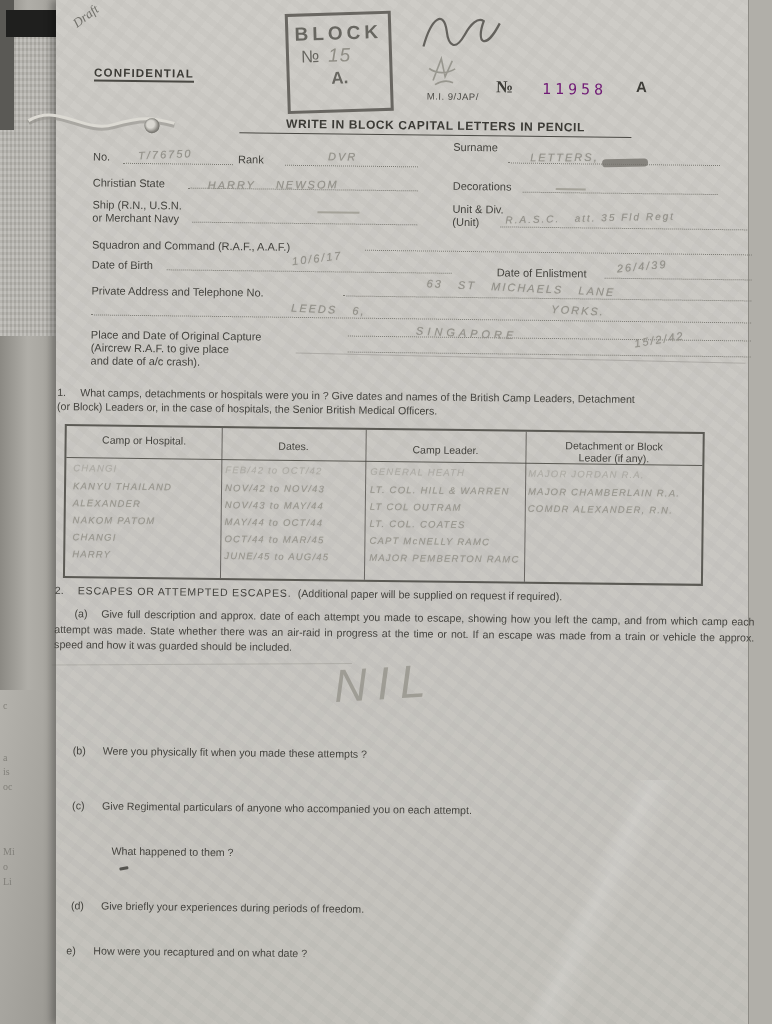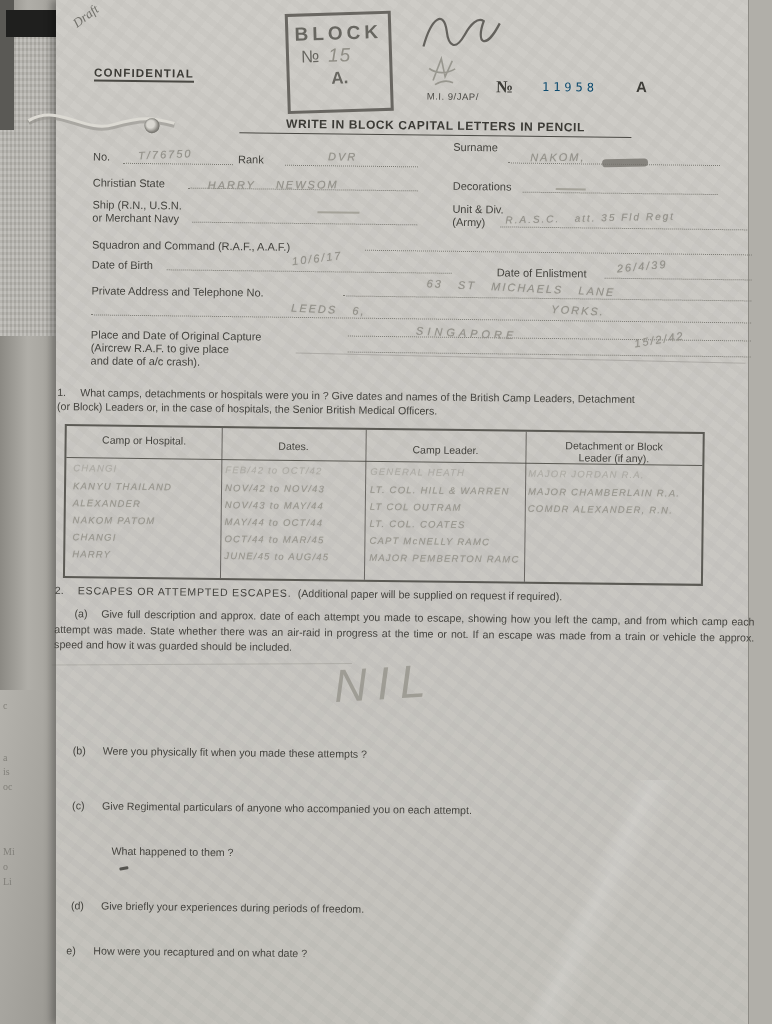--- a/index.html
+++ b/index.html
@@ -54,22 +54,22 @@
     border:3px solid rgba(80,78,73,.8);color:#56554f;transform:rotate(-2.5deg);
     text-align:center;}
   .stamp .w{display:block;margin-top:7px;font-size:19px;letter-spacing:4px;font-weight:bold;opacity:.85;}
   .stamp .n{display:block;font-size:17px;letter-spacing:2px;text-align:left;padding-left:12px;opacity:.85;}
   .stamp .n .hand{font-style:italic;color:#85837a;font-size:19px;letter-spacing:1px;}
   .stamp .a{display:block;font-size:17px;font-weight:bold;margin-top:2px;opacity:.85;}
 
   .mi-ref{position:absolute;left:428px;top:86px;font-size:9.5px;color:#4c4b46;letter-spacing:.5px;}
   .no-sign{position:absolute;left:497px;top:72px;font-size:17px;font-weight:bold;
     font-family:"Liberation Serif",serif;color:#3e3d38;}
-  .serial{position:absolute;left:543px;top:74px;font-size:12px;letter-spacing:4px;
-    color:#0c4a6e;font-family:"DejaVu Sans Mono",monospace;}
+  .serial{position:absolute;left:543px;top:74px;font-size:15px;letter-spacing:4px;
+    color:#701a75;font-family:"DejaVu Sans Mono",monospace;}
   .serial-a{position:absolute;left:637px;top:71px;font-size:15px;font-weight:bold;color:#3e3d38;}
 
   .title{position:absolute;left:241px;top:114px;width:392px;text-align:center;
     font-size:12px;font-weight:bold;letter-spacing:.6px;color:#3c3b36;
     border-bottom:1.6px solid #4a4944;padding-bottom:2px;}
 
   .strike{position:absolute;left:604px;top:152px;width:46px;height:8px;border-radius:4px;
     background:#74726c;opacity:.8;transform:rotate(-2deg);}
   .dash{position:absolute;background:#9b998f;height:1.6px;opacity:.8;}
 
@@ -153,36 +153,36 @@
          box-shadow:inset 0 0 2px #55544f;"></div>
 
     <span class="lbl" style="left:95px;top:150px">No.</span>
     <div class="dots" style="left:125px;top:152px;width:110px"></div>
     <span class="pencil" style="left:140px;top:147px;transform:rotate(-3deg)">T/76750</span>
     <span class="lbl" style="left:240px;top:151px">Rank</span>
     <div class="dots" style="left:287px;top:152px;width:133px"></div>
     <span class="pencil" style="left:330px;top:147px">DVR</span>
     <span class="lbl" style="left:455px;top:136px">Surname</span>
     <div class="dots" style="left:510px;top:147px;width:212px"></div>
-    <span class="pencil" style="left:532px;top:145px;transform:rotate(-1deg)">NAKOM,</span>
+    <span class="pencil" style="left:532px;top:145px;transform:rotate(-1deg)">LETTERS,</span>
     <div class="strike"></div>
 
     <span class="lbl" style="left:95px;top:176px">Christian State</span>
     <div class="dots" style="left:190px;top:176px;width:230px"></div>
     <span class="pencil" style="left:210px;top:176px;transform:rotate(-1deg)">HARRY    NEWSOM</span>
     <span class="lbl" style="left:455px;top:175px">Decorations</span>
     <div class="dots" style="left:525px;top:176px;width:195px"></div>
     <div class="dash" style="left:558px;top:182px;width:30px"></div>
 
     <span class="lbl" style="left:95px;top:198px">Ship (R.N., U.S.N.</span>
     <span class="lbl" style="left:95px;top:211px">or Merchant Navy</span>
     <div class="dots" style="left:195px;top:210px;width:225px"></div>
     <div class="dash" style="left:320px;top:208px;width:42px"></div>
     <span class="lbl" style="left:455px;top:198px">Unit &amp; Div.</span>
-    <span class="lbl" style="left:455px;top:211px">(Army)</span>
+    <span class="lbl" style="left:455px;top:211px">(Unit)</span>
     <div class="dots" style="left:503px;top:211px;width:247px"></div>
     <span class="pencil" style="left:508px;top:206px;font-size:10px;transform:rotate(-2deg)">R.A.S.C.   att. 35 Fld Regt</span>
 
     <span class="lbl" style="left:95px;top:238px">Squadron and Command (R.A.F., A.A.F.)</span>
     <div class="dots" style="left:368px;top:236px;width:387px"></div>
 
     <span class="lbl" style="left:95px;top:258px">Date of Birth</span>
     <div class="dots" style="left:170px;top:258px;width:285px"></div>
     <span class="pencil" style="left:295px;top:249px;transform:rotate(-8deg)">10/6/17</span>
     <span class="lbl" style="left:500px;top:261px">Date of Enlistment</span>

